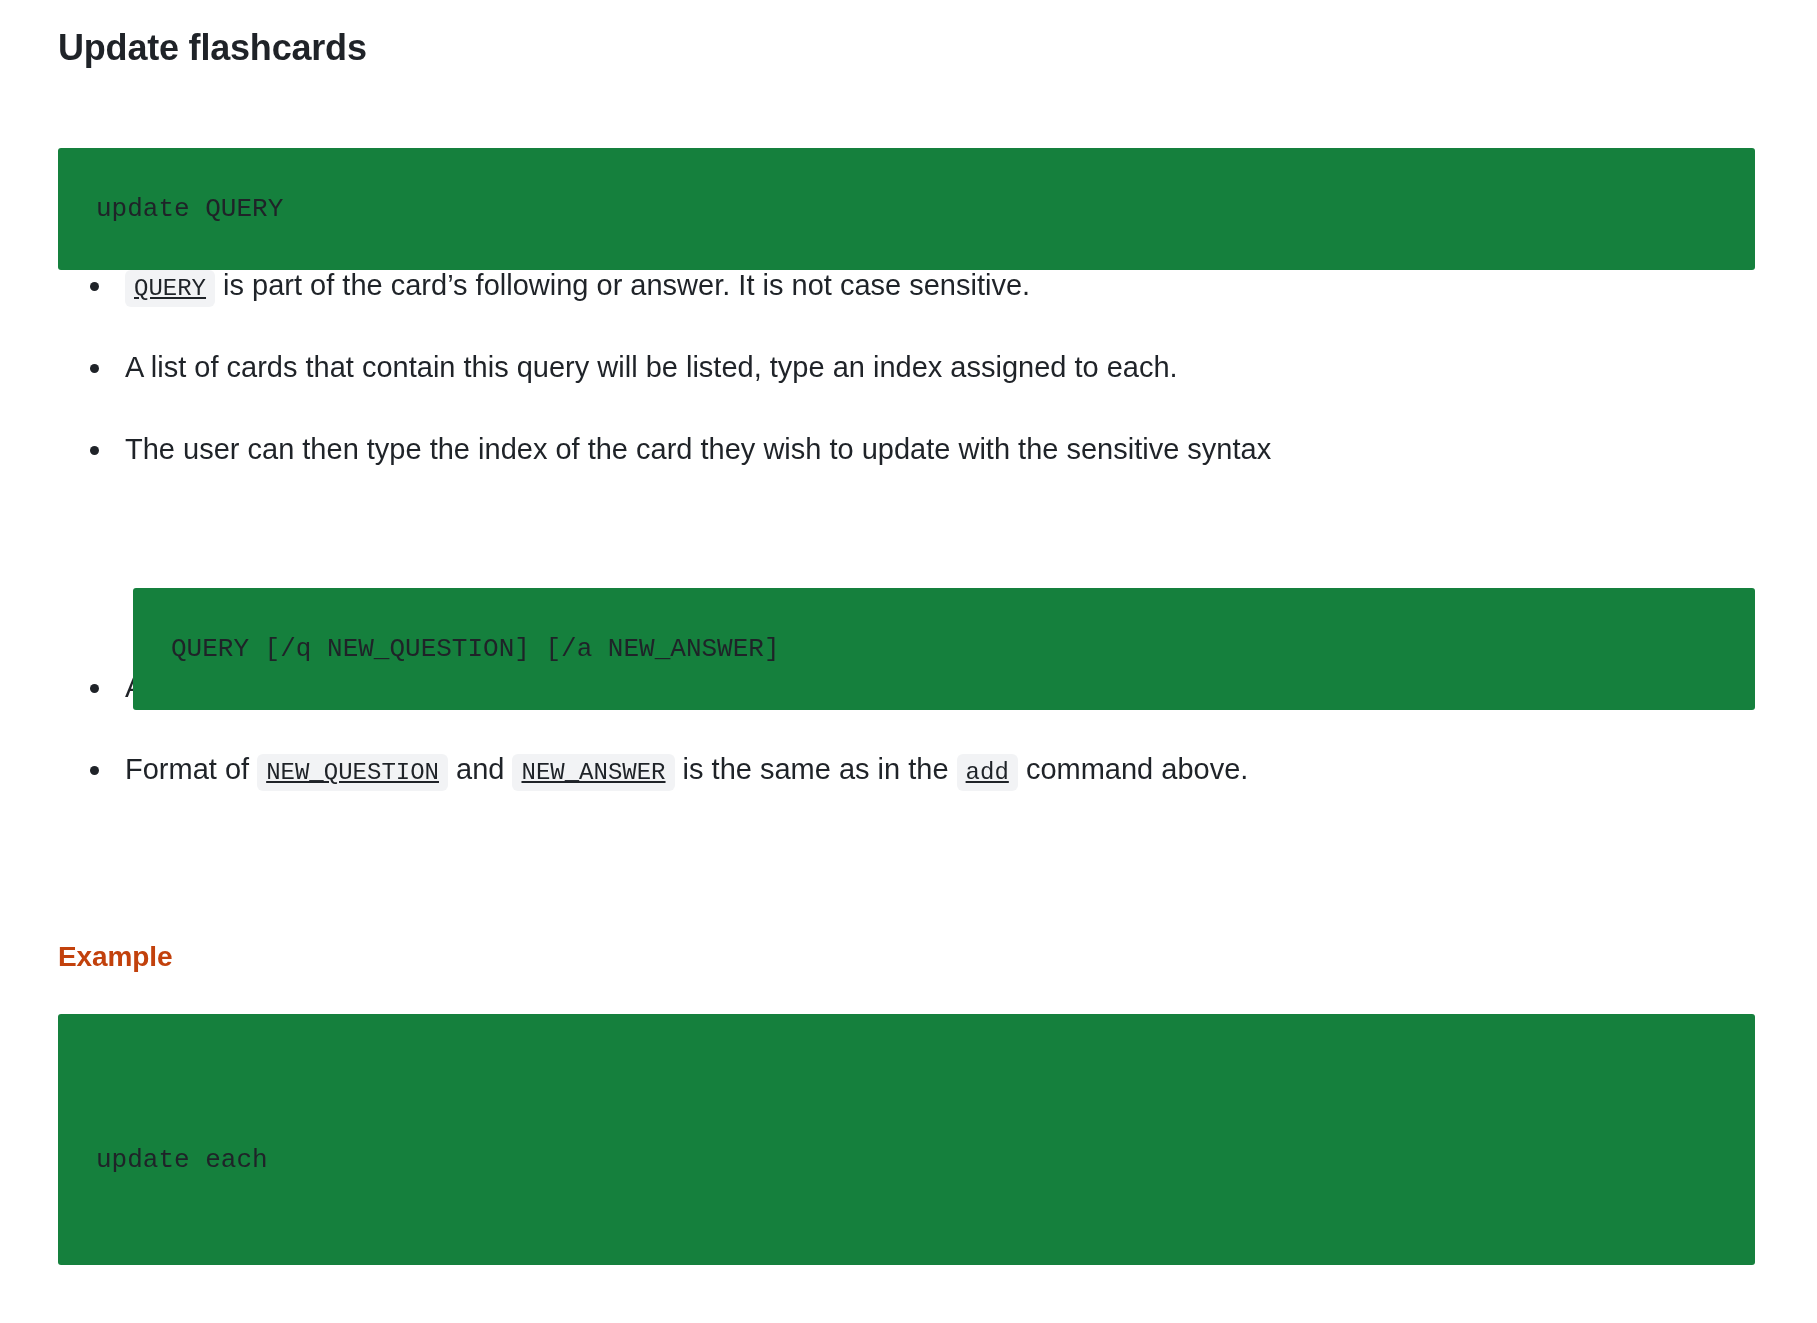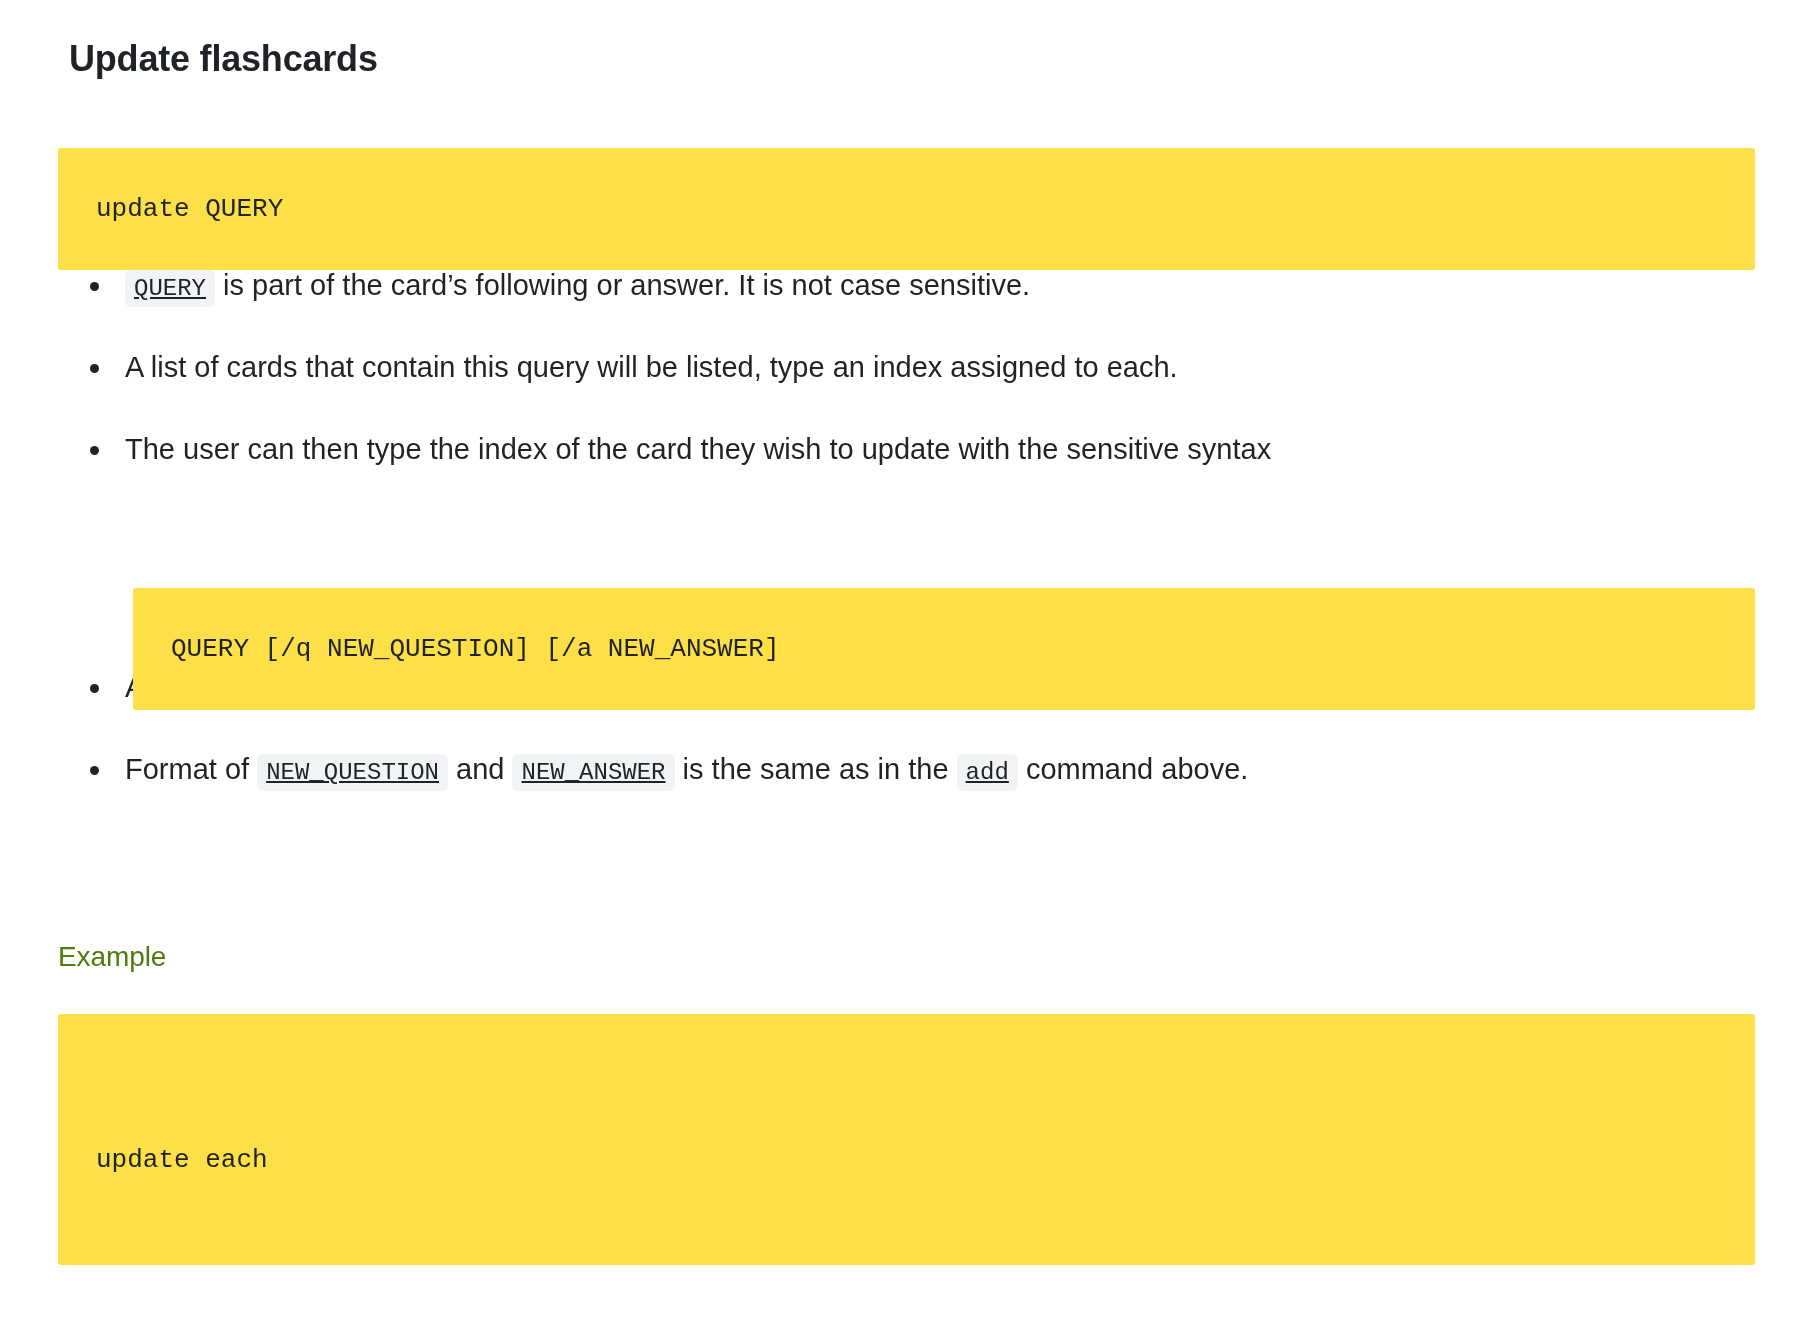--- a/index.html
+++ b/index.html
@@ -18,48 +18,48 @@
     position: relative;
     width: 1817px;
     min-height: 1323px;
     box-sizing: border-box;
     padding: 0;
     background: #ffffff;
   }
 
   
   .h-main {
-    margin: 11px;
+    margin: 0;
     padding: 0;
     position: absolute;
     left: 58px;
     top: 22px;
     font-size: 36px;
     line-height: 52px;
     font-weight: 700;
     letter-spacing: -0.2px;
     color: #1f2328;
   }
   .h-sub {
     margin: 0;
     padding: 0;
     position: absolute;
     left: 58px;
     top: 937px;
     font-size: 28px;
     line-height: 40px;
-    font-weight: 400;
+    font-weight: 700;
     letter-spacing: -0.1px;
-    color: #4d7c0f;
+    color: #c2410c;
   }
 
   
   .codeblock {
     position: absolute;
-    background: #fde047;
+    background: #15803d;
     border-radius: 3px;
     box-sizing: border-box;
     font-family: "Liberation Mono", monospace;
     font-size: 26px;
     line-height: 46px;
     color: #1f2328;
     white-space: pre;
     overflow: hidden;
   }
   .codeblock-syntax {

